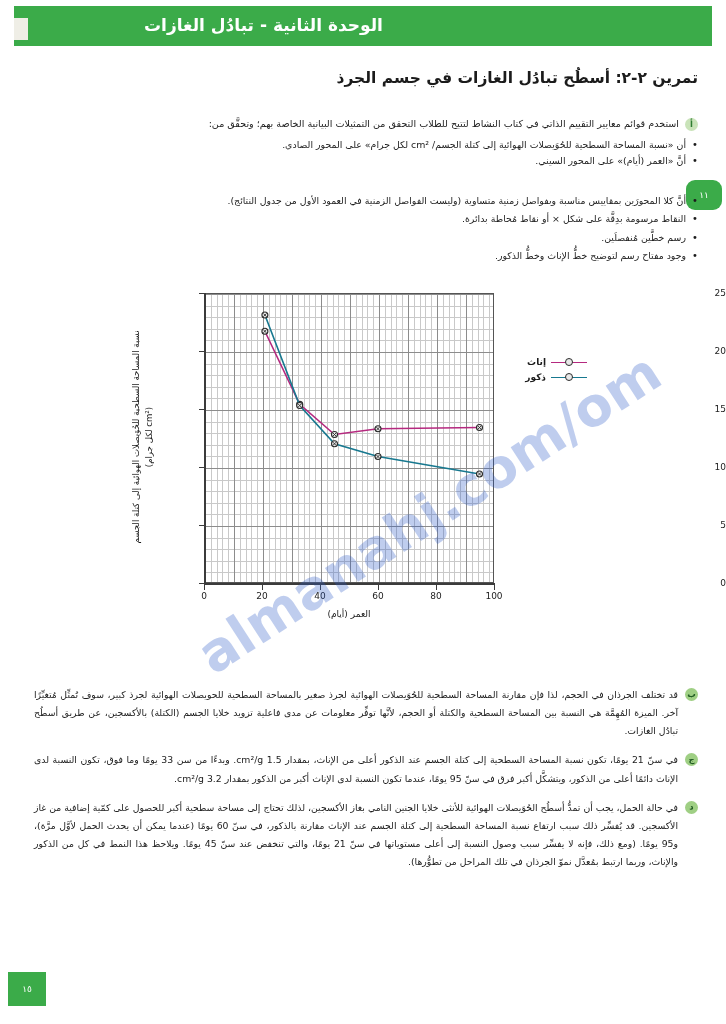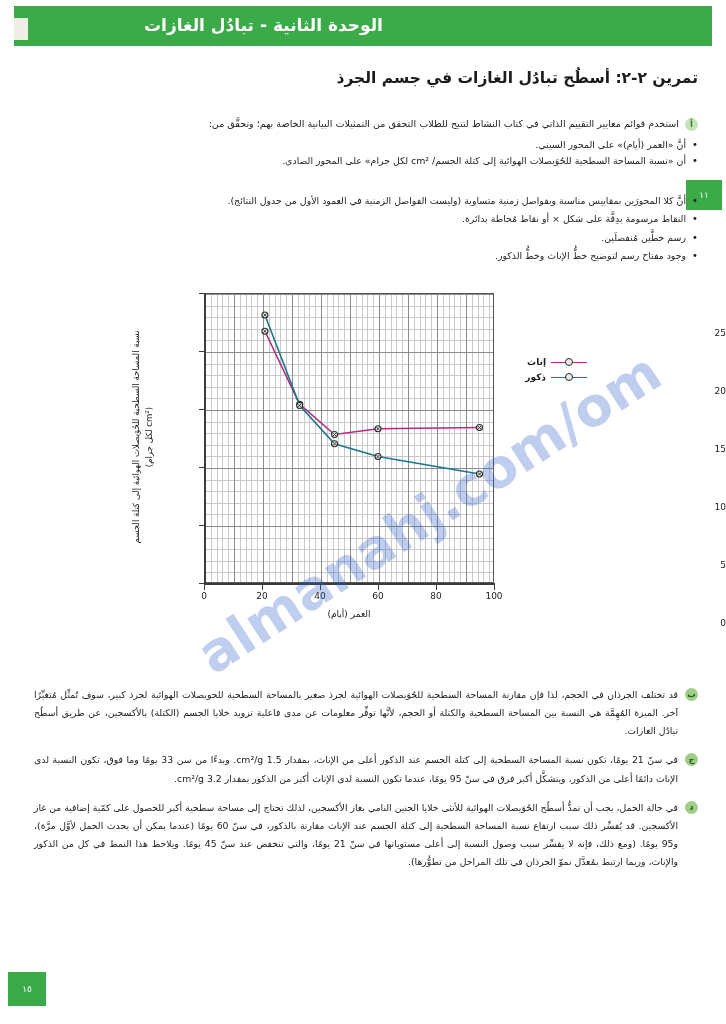--- a/index.html
+++ b/index.html
@@ -58,20 +58,21 @@
     right: 4px;
     top: 180px;
     width: 36px;
     height: 30px;
     background: #3bab49;
     color: #ffffff;
     font-size: 9px;
     display: flex;
     align-items: center;
     justify-content: center;
+    border-radius: 9px;
   }
 
   
   .page-number-box {
     position: absolute;
     left: 8px;
     bottom: 18px;
     width: 38px;
     height: 34px;
     background: #3bab49;
@@ -197,21 +198,20 @@
     background: #3b3b3b;
   }
   .ytick {
     position: absolute;
     right: 0;
     width: 30px;
     text-align: left;
     font-size: 9px;
     color: #222;
     transform: translateY(-50%);
-    margin-top: 40px;
   }
   .ytick-mark {
     position: absolute;
     width: 5px;
     height: 1px;
     background: #3b3b3b;
     left: 199px;
   }
   .xtick {
     position: absolute;
@@ -353,22 +353,22 @@
 <div class="content">
 
   <div class="exercise-title">تمرين ٢-٢: أسطُح تبادُل الغازات في جسم الجرذ</div>
 
   <div class="lead-row">
     <div class="marker">أ</div>
     <div class="lead-text">استخدم قوائم معايير التقييم الذاتي في كتاب النشاط لتتيح للطلاب التحقق من التمثيلات البيانية الخاصة بهم؛ وتحقَّق من:</div>
   </div>
 
   <ul class="bullets">
+    <li>أن «نسبة المساحة السطحية للحُوَيصلات الهوائية إلى كتلة الجسم/ cm² لكل جرام» على المحور الصادي.</li>
     <li>أنَّ «العمر (أيام)» على المحور السيني.</li>
-    <li>أن «نسبة المساحة السطحية للحُوَيصلات الهوائية إلى كتلة الجسم/ cm² لكل جرام» على المحور الصادي.</li>
   </ul>
 
   <ul class="bullets second">
     <li>أنَّ كلا المحورَين بمقاييس مناسبة وبفواصل زمنية متساوية (وليست الفواصل الزمنية في العمود الأول من جدول النتائج).</li>
     <li>النقاط مرسومة بدِقَّة على شكل × أو نقاط مُحاطة بدائرة.</li>
     <li>رسم خطَّين مُنفصلَين.</li>
     <li>وجود مفتاح رسم لتوضيح خطُّ الإناث وخطُّ الذكور.</li>
   </ul>
 
   <div class="chart-wrap">

